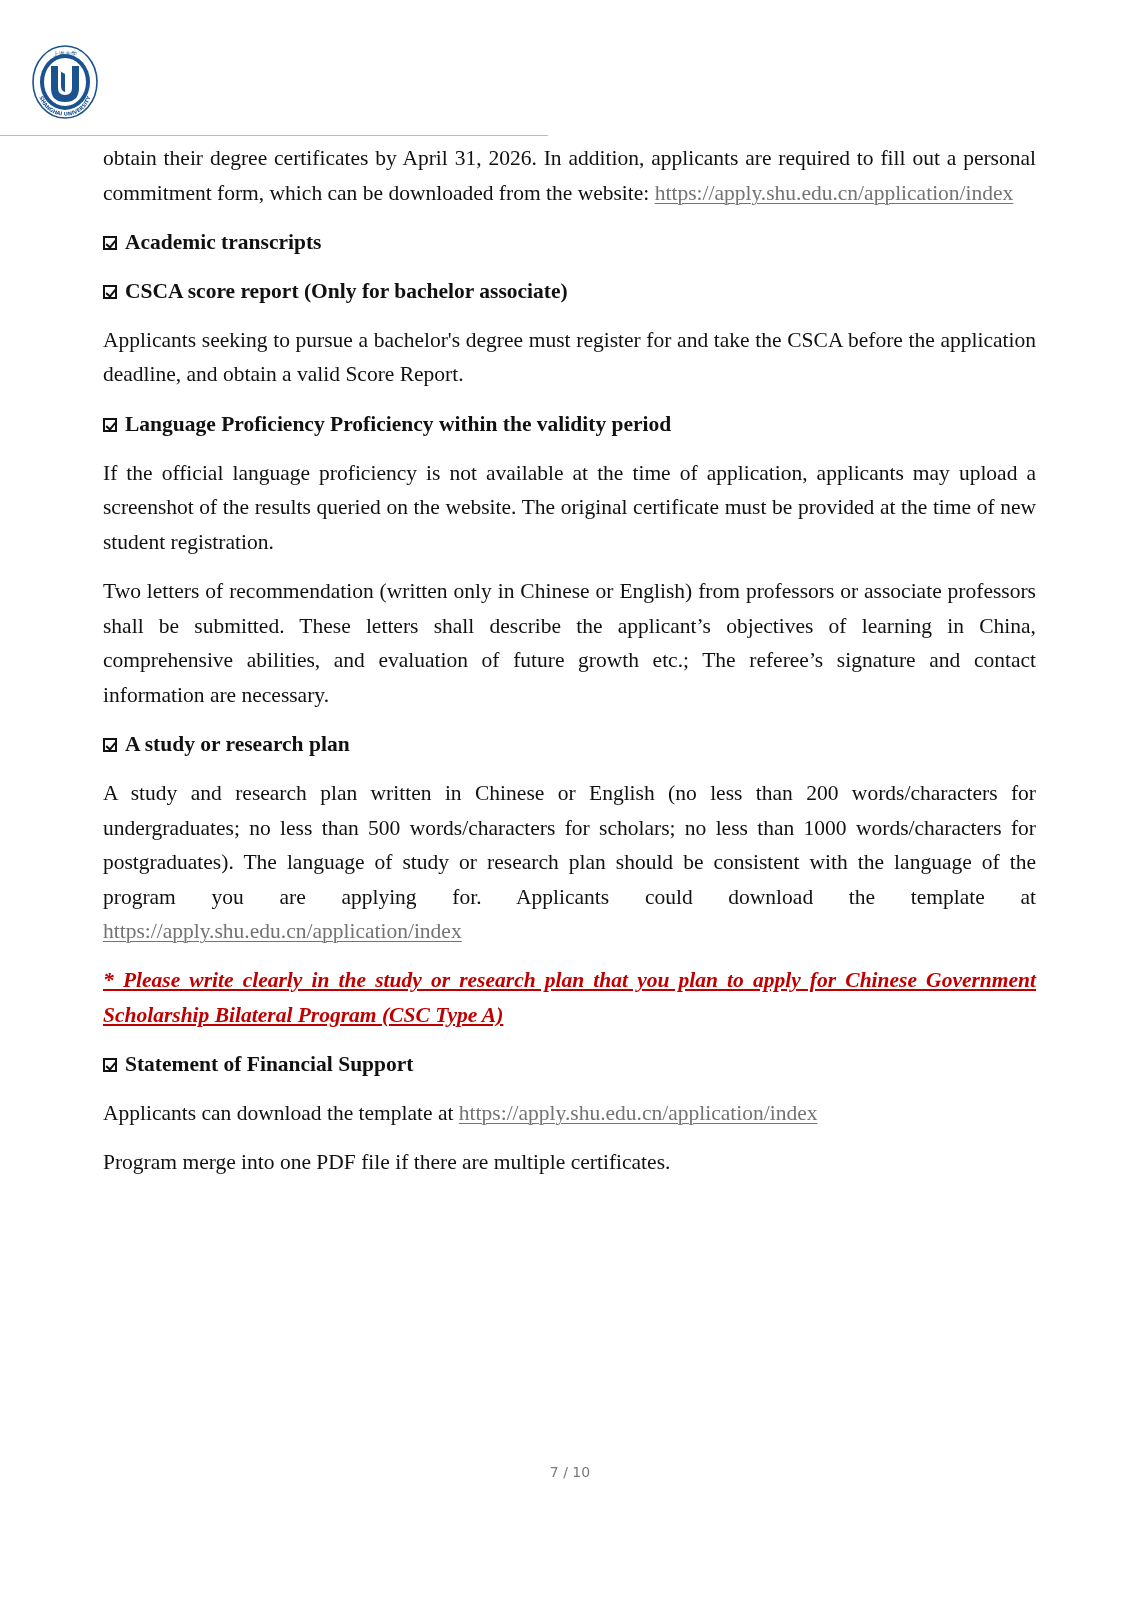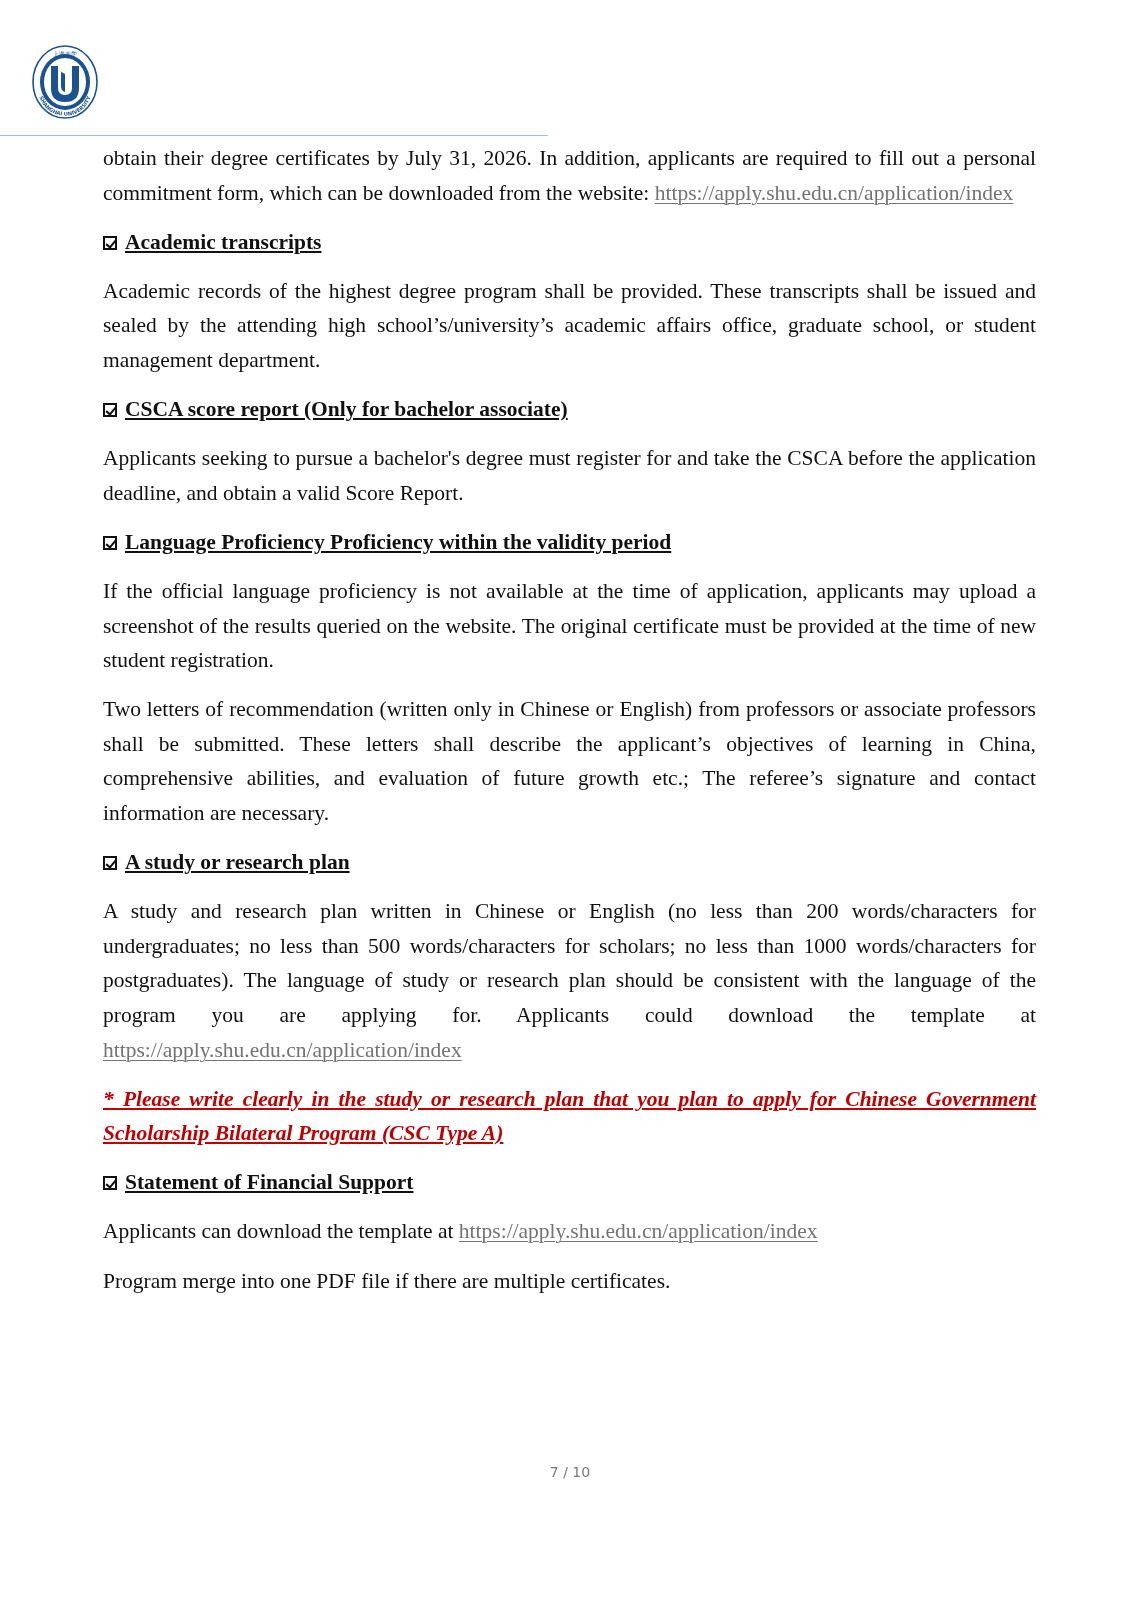--- a/index.html
+++ b/index.html
@@ -47,21 +47,20 @@
     }
     .para {
       margin: 0 0 14.5px 0;
       text-align: justify;
       text-align-last: left;
     }
     .heading {
       margin: 0 0 14.5px 0;
       font-weight: bold;
       text-align: justify;
-      text-decoration: underline;
     }
     .check {
       display: inline-block;
       width: 14px;
       height: 14px;
       border: 2px solid #111;
       box-sizing: border-box;
       position: relative;
       margin-right: 8px;
       vertical-align: -1px;
@@ -116,24 +115,23 @@
     <path id="ring" d="M6 44 Q10 70 34 72 Q58 70 62 44" fill="none"></path>
     <text font-size="5.2" fill="#1b5290" font-family="DejaVu Sans, sans-serif" font-weight="bold">
       <textPath href="#ring" startOffset="50%" text-anchor="middle">SHANGHAI UNIVERSITY</textPath>
     </text>
   </svg>
   <div class="header-rule"></div>
 </div>
 
 <div class="content">
 
-  <p class="para"><span>obtain their degree certificates by July 31, 2026. In addition, applicants are required to fill out a personal commitment form, which can be downloaded from the website: </span><a class="link">https://apply.shu.edu.cn/application/index</a></p>
+  <p class="para"><span>obtain their degree certificates by April 31, 2026. In addition, applicants are required to fill out a personal commitment form, which can be downloaded from the website: </span><a class="link">https://apply.shu.edu.cn/application/index</a></p>
 
   <p class="heading"><span class="check"></span><span>Academic transcripts</span></p>
-  <p class="para">Academic records of the highest degree program shall be provided. These transcripts shall be issued and sealed by the attending high school’s/university’s academic affairs office, graduate school, or student management department.</p>
 
   <p class="heading"><span class="check"></span><span>CSCA score report (Only for bachelor associate)</span></p>
   <p class="para">Applicants seeking to pursue a bachelor's degree must register for and take the CSCA before the application deadline, and obtain a valid Score Report.</p>
 
   <p class="heading"><span class="check"></span><span>Language Proficiency Proficiency within the validity period</span></p>
   <p class="para">If the official language proficiency is not available at the time of application, applicants may upload a screenshot of the results queried on the website. The original certificate must be provided at the time of new student registration.</p>
 
   <p class="para">Two letters of recommendation (written only in Chinese or English) from professors or associate professors shall be submitted. These letters shall describe the applicant’s objectives of learning in China, comprehensive abilities, and evaluation of future growth etc.; The referee’s signature and contact information are necessary.</p>
 
   <p class="heading"><span class="check"></span><span>A study or research plan</span></p>

